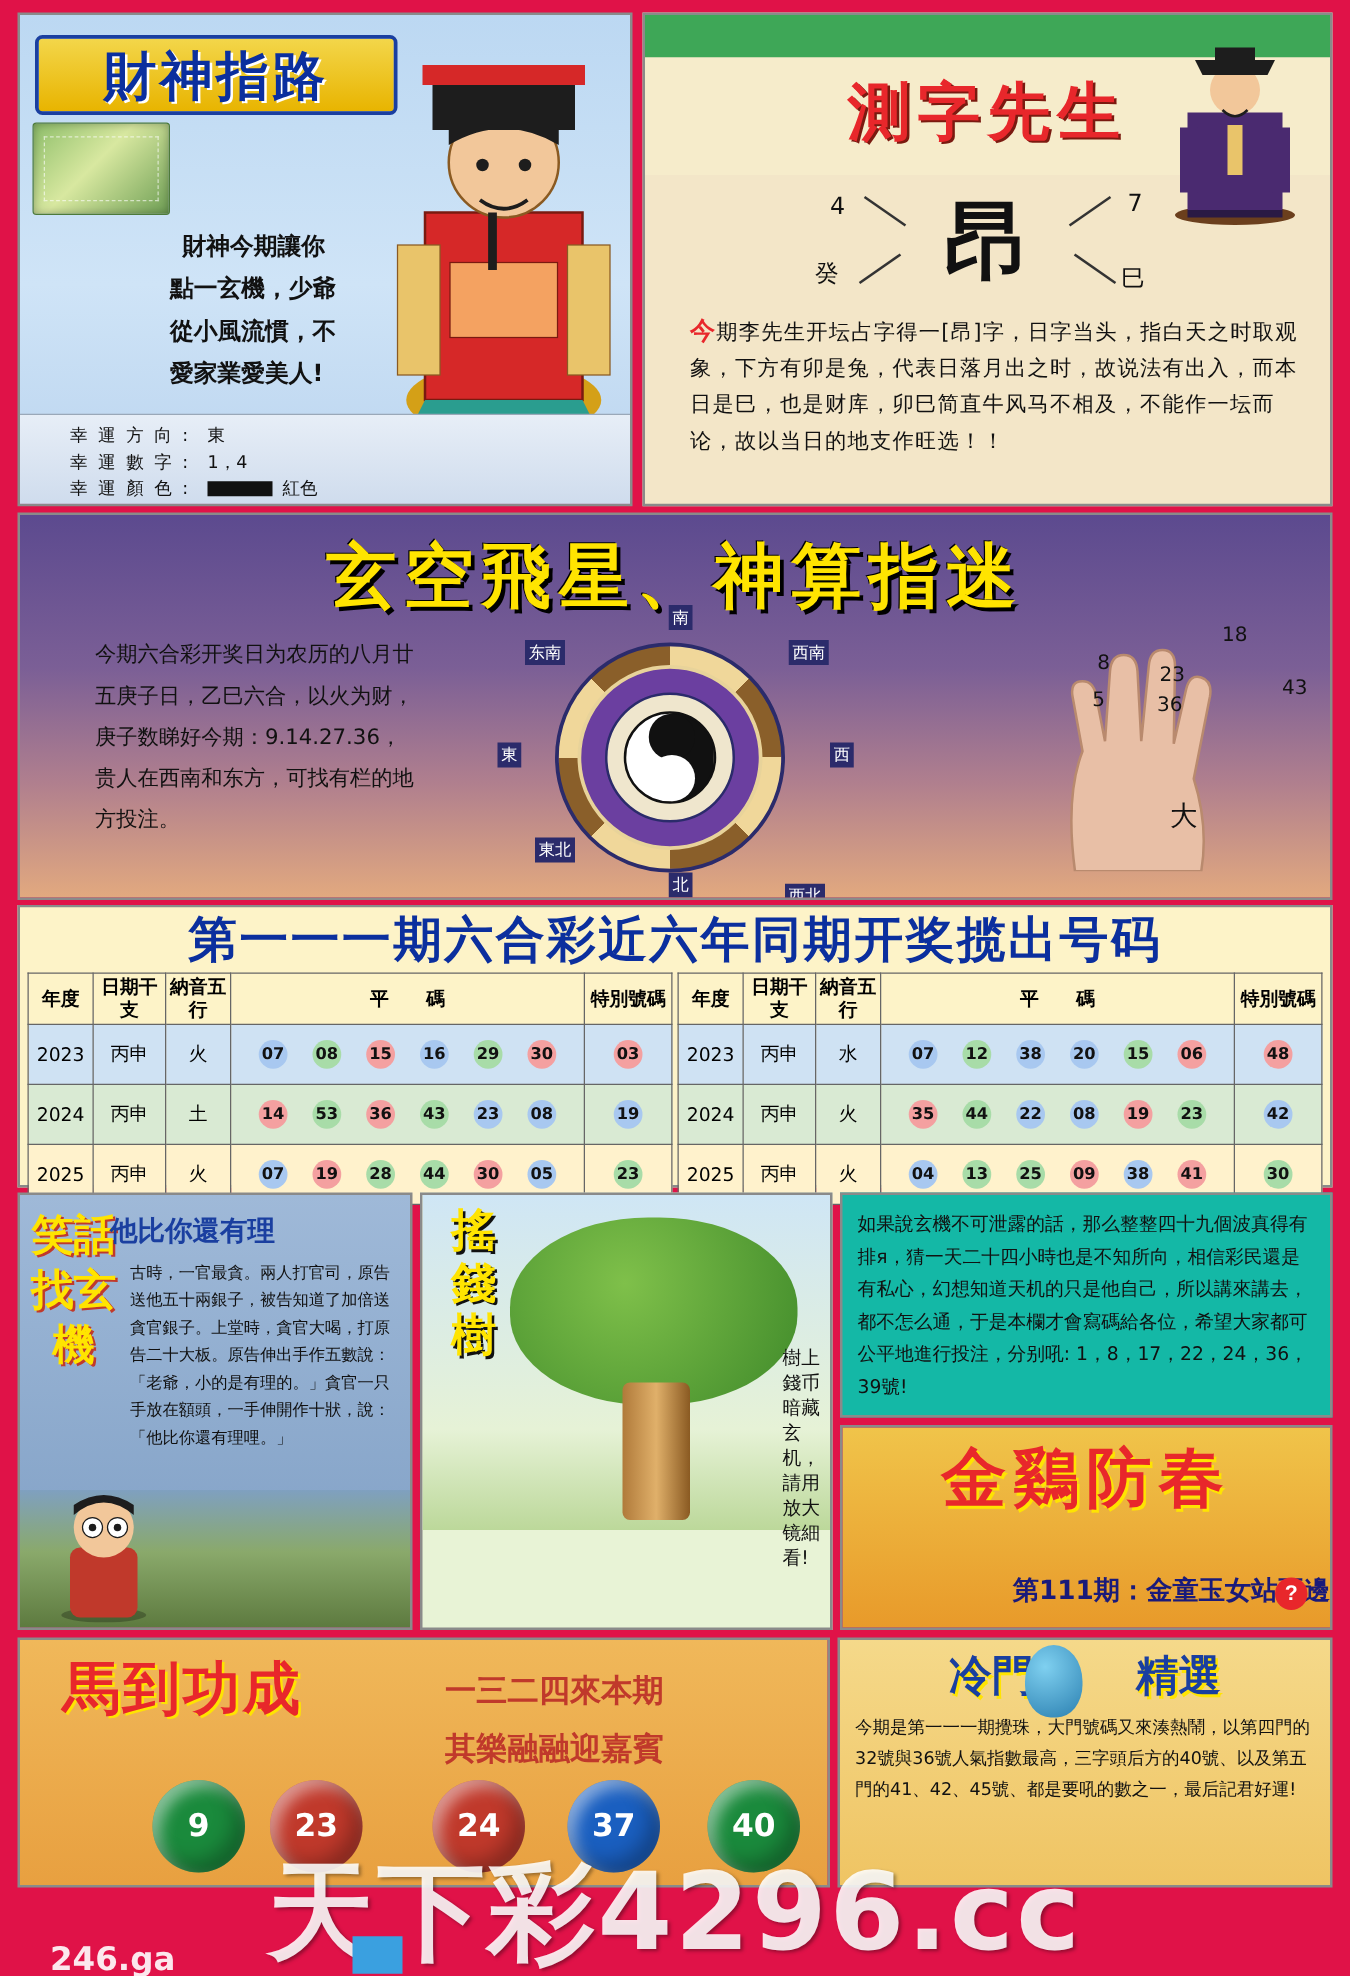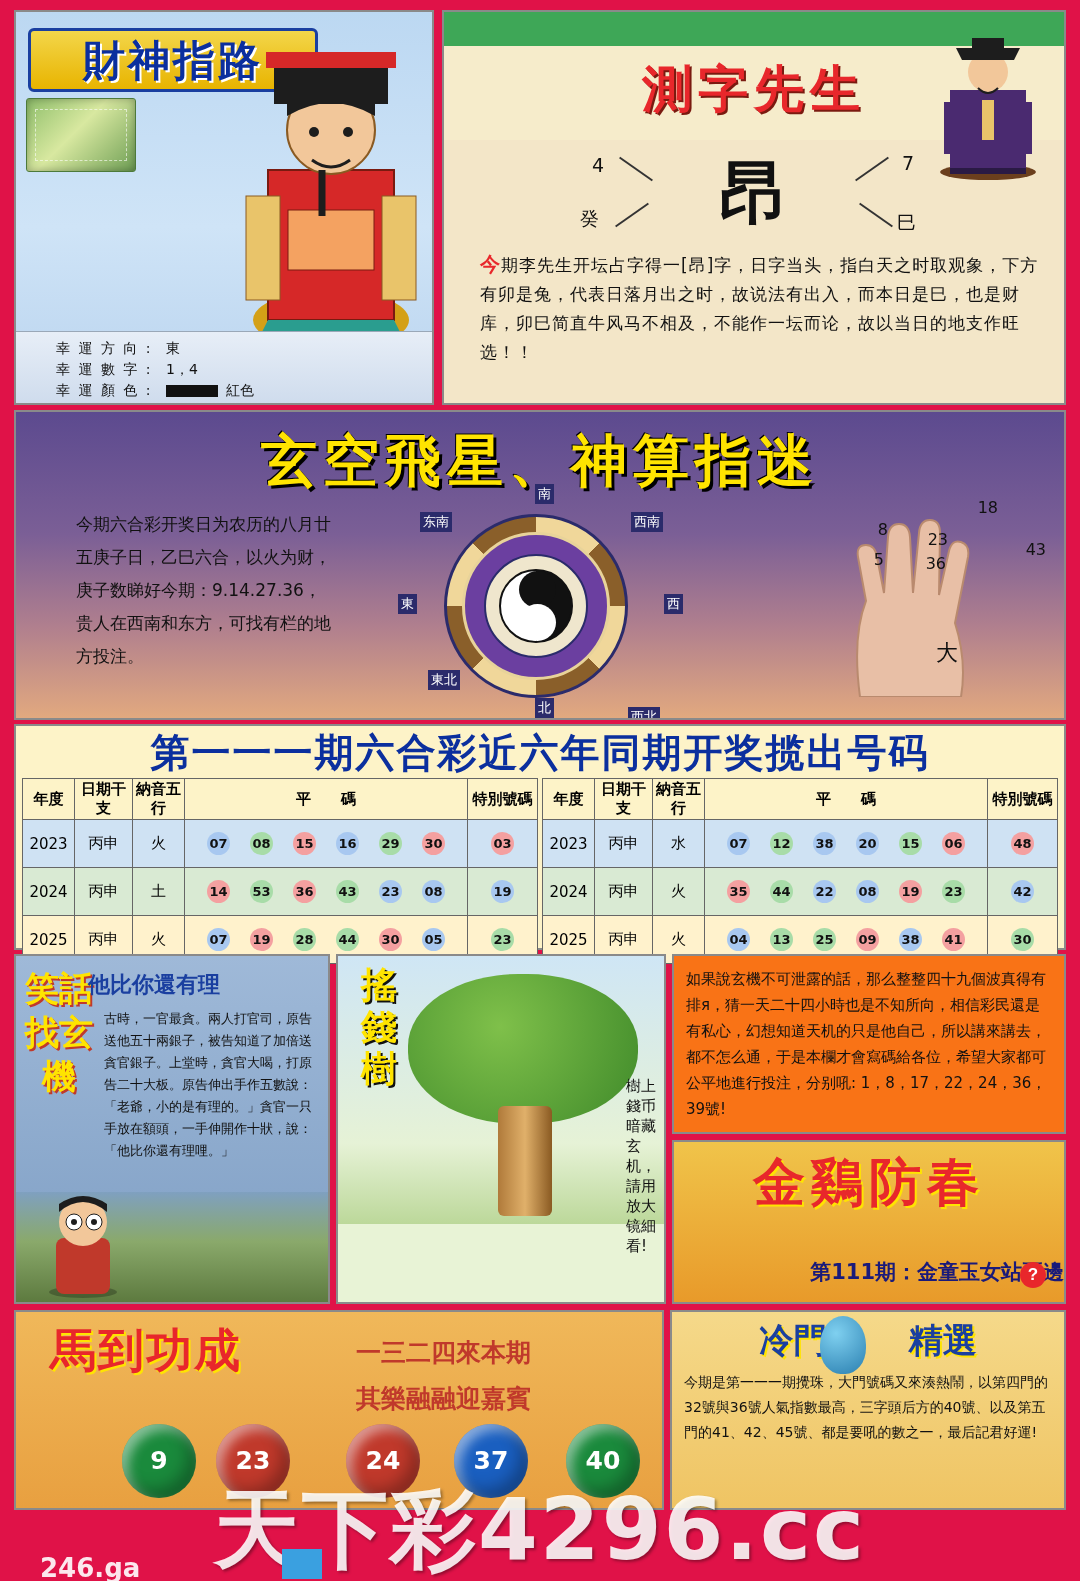--- a/index.html
+++ b/index.html
@@ -11,21 +11,21 @@
     position:relative;
     overflow:hidden;
   }
   .page {
     position:absolute; left:0; top:0; width:1080px; height:1581px;
     background:#e01248;
   }
   
   .top-row { position:absolute; left:14px; top:10px; width:1052px; height:395px; display:flex; gap:8px; }
   .panel-caishen {
-    width:420px; height:395px;
+    width:492px; height:395px;
     background:linear-gradient(180deg,#bcd8f2 0%, #cfe4f7 55%, #b9d3ee 100%);
     border:2px solid #8a8a8a; position:relative; overflow:hidden;
   }
   .cs-title {
     position:absolute; left:12px; top:16px; width:290px; height:64px;
     background:linear-gradient(180deg,#f3d64a,#e8b400);
     border:3px solid #1a3fa0; border-radius:6px;
   }
   .cs-title span {
     position:absolute; left:0; top:2px; width:100%;
@@ -233,21 +233,21 @@
     position:absolute; right:4px; top:120px; width:34px;
     font-size:15px; color:#111; line-height:20px; font-family:"DejaVu Sans", sans-serif;
   }
   .tree-note {
     position:absolute; left:4px; bottom:2px; width:210px;
     font-size:10px; line-height:16px; color:#c0392b;
     font-family:"DejaVu Sans", sans-serif;
   }
   .right-col { flex:1; display:flex; flex-direction:column; gap:6px; }
   .rc-top {
-    height:180px; background:#f97316; border:2px solid #8a8a8a;
+    height:180px; background:#14b8a6; border:2px solid #8a8a8a;
     padding:10px 12px; font-size:15px; line-height:26px; color:#111;
     font-family:"DejaVu Sans", sans-serif;
   }
   .rc-bot {
     flex:1; background:linear-gradient(180deg,#f0c44a,#e89a2a); border:2px solid #8a8a8a;
     position:relative; overflow:hidden;
   }
   .rc-bot-title {
     position:absolute; left:0; top:6px; width:100%; text-align:center;
     font-size:52px; font-weight:bold; color:#e8272b; letter-spacing:6px;
@@ -345,20 +345,26 @@
           <rect x="48" y="44" width="114" height="40" fill="#1d1d1d"></rect>
           <rect x="40" y="32" width="130" height="16" fill="#d62828"></rect>
           <circle cx="88" cy="112" r="5" fill="#1d1d1d"></circle>
           <circle cx="122" cy="112" r="5" fill="#1d1d1d"></circle>
           <path d="M86 140 q19 14 38 0" stroke="#1d1d1d" stroke-width="3" fill="none"></path>
           <path d="M96 150 l0 46" stroke="#1d1d1d" stroke-width="7"></path>
           <rect x="20" y="176" width="34" height="104" fill="#e9c46a" stroke="#8a5a22"></rect>
           <rect x="156" y="176" width="34" height="104" fill="#e9c46a" stroke="#8a5a22"></rect>
         </svg>
       </div>
+      <div class="cs-text">
+        <div class="l1">財神今期讓你</div>
+        <div>點一玄機，少爺</div>
+        <div>從小風流慣，不</div>
+        <div>愛家業愛美人!</div>
+      </div>
       <div class="cs-bottom">
         <div class="row">
           <div class="lbl">幸 運 方 向 :</div>
           <div class="val">東</div>
         </div>
         <div class="row">
           <div class="lbl">幸 運 數 字 :</div>
           <div class="val">1，4</div>
         </div>
         <div class="row">

